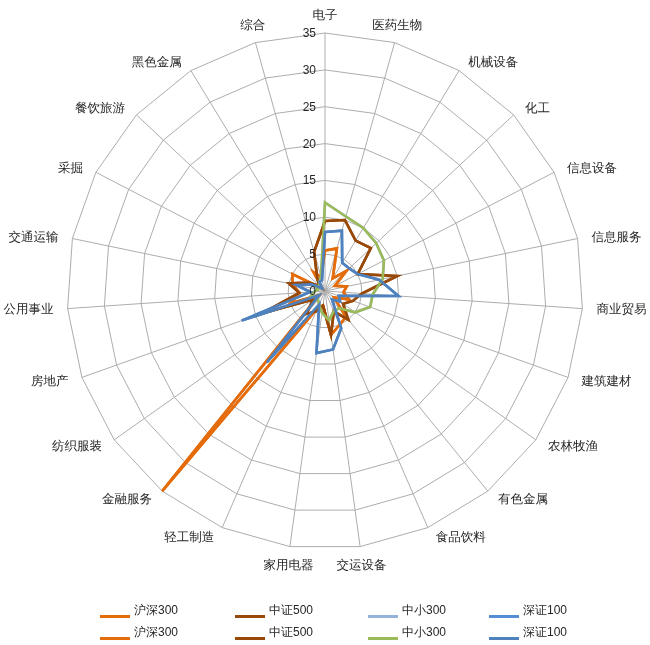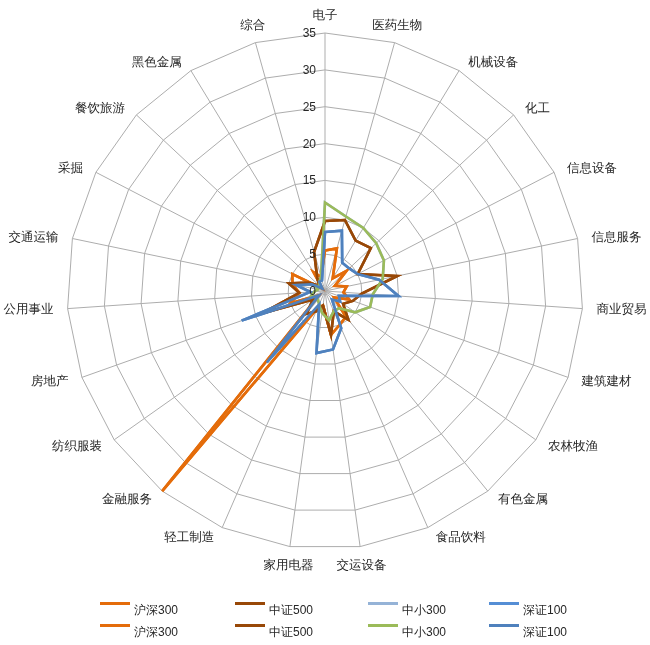--- a/index.html
+++ b/index.html
@@ -3,21 +3,21 @@
 <meta charset="utf-8">
 <style>
   html,body{margin:0;padding:0;background:#fff;}
   #chart-root{
     position:relative;width:650px;height:645px;background:#ffffff;overflow:hidden;
     font-family:"Liberation Sans","DejaVu Sans",sans-serif;
   }
   #radar-svg{position:absolute;left:0;top:0;}
   .cat-label{font-size:12.5px;fill:#262626;}
   .tick-label{font-size:12px;fill:#262626;}
-  .legend-item{position:absolute;display:flex;align-items:flex-start;height:16px;}
+  .legend-item{position:absolute;display:flex;align-items:flex-end;height:16px;}
   .legend-swatch{display:inline-block;width:30px;height:3px;margin-right:4px;flex:0 0 auto;}
   .legend-label{font-size:12px;color:#262626;white-space:nowrap;line-height:16px;}
 </style>
 </head>
 <body>
 
 <div id="chart-root">
   <svg id="radar-svg" width="650" height="645">
       <polygon points="325.0,254.1 334.9,255.5 344.2,259.5 351.9,265.8 357.7,274.0 361.1,283.5 361.8,293.5 359.7,303.3 355.1,312.3 348.3,319.6 339.7,324.8 330.0,327.5 320.0,327.5 310.3,324.8 301.7,319.6 294.9,312.3 290.3,303.3 288.2,293.5 288.9,283.5 292.3,274.0 298.1,265.8 305.8,259.5 315.1,255.5" fill="none" stroke="#adadad" stroke-width="1"></polygon>
       <polygon points="325.0,217.3 344.9,220.0 363.3,228.0 378.9,240.7 390.4,257.1 397.2,276.0 398.5,296.0 394.5,315.7 385.2,333.5 371.5,348.2 354.4,358.6 335.0,364.0 315.0,364.0 295.6,358.6 278.5,348.2 264.8,333.5 255.5,315.7 251.5,296.0 252.8,276.0 259.6,257.1 271.1,240.7 286.7,228.0 305.1,220.0" fill="none" stroke="#adadad" stroke-width="1"></polygon>

